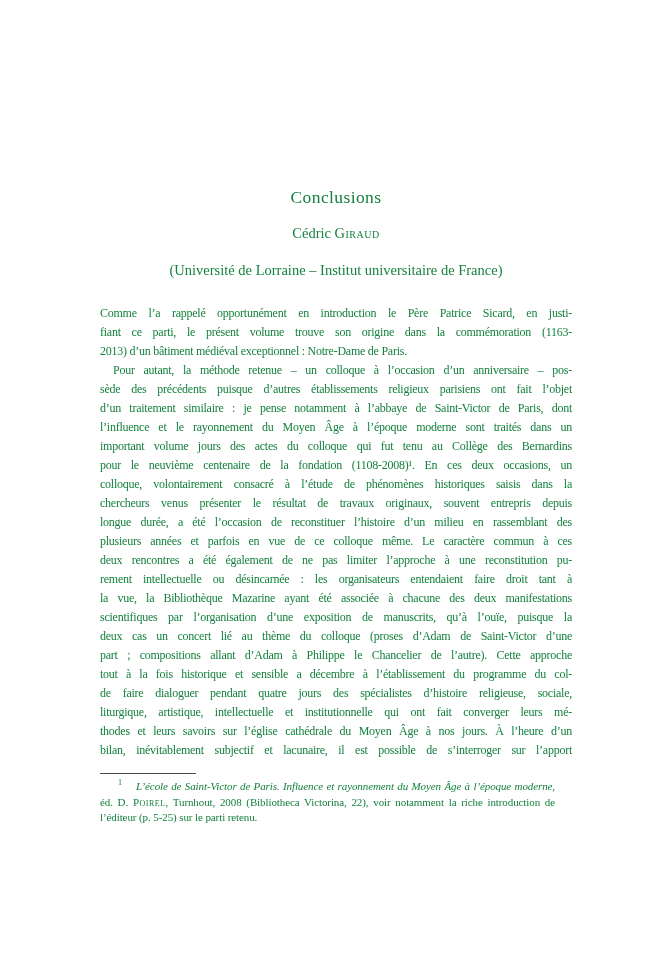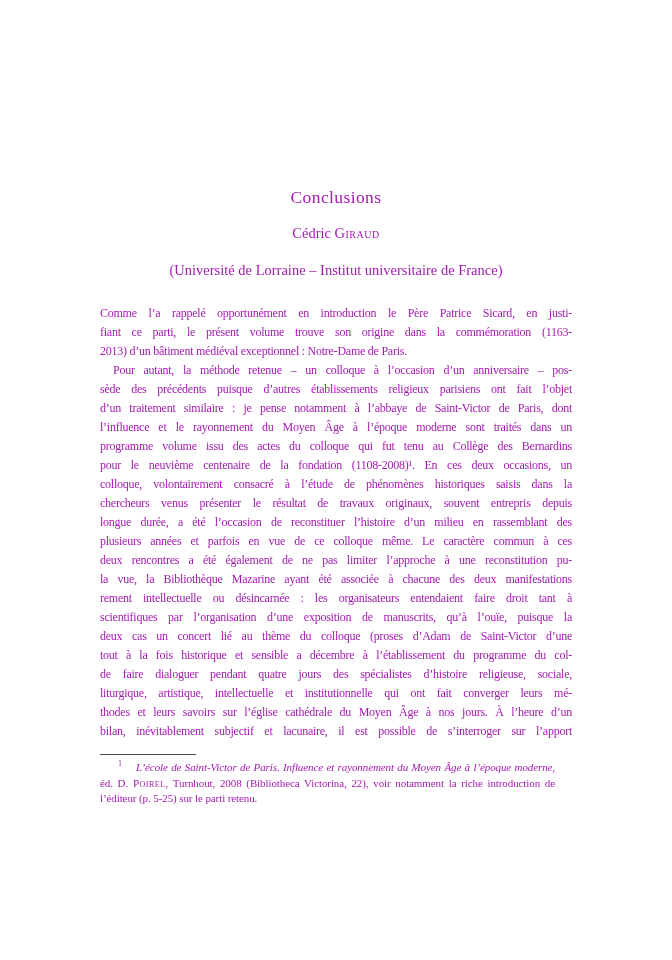--- a/index.html
+++ b/index.html
@@ -1,20 +1,20 @@
 <!DOCTYPE html>
 <html lang="fr"><head>
 <meta charset="utf-8">
 <style>
   html,body { margin:0; padding:0; background:#ffffff; }
   .page {
     position:relative;
     width:672px; height:960px;
     background:#ffffff;
-    color:#a21caf;
+    color:#15803d;
     font-family:"Liberation Serif","DejaVu Serif",serif;
     overflow:hidden;
   }
   .content { position:absolute; left:100px; top:186px; width:472px; }
 
   .title {
     font-size:17.5px; font-weight:normal; line-height:22px;
     text-align:center; margin:0 0 14px 0; letter-spacing:0.4px;
   }
   .author {
@@ -59,31 +59,32 @@
     <p class="affiliation">(Université de Lorraine – Institut universitaire de France)</p>
 
     <div class="body-text" id="body-container">
         <div class="line">Comme l’a rappelé opportunément en introduction le Père Patrice Sicard, en justi-</div>
         <div class="line">fiant ce parti, le présent volume trouve son origine dans la commémoration (1163-</div>
         <div class="line endline">2013) d’un bâtiment médiéval exceptionnel : Notre-Dame de Paris.</div>
         <div class="line indent">Pour autant, la méthode retenue – un colloque à l’occasion d’un anniversaire – pos-</div>
         <div class="line">sède des précédents puisque d’autres établissements religieux parisiens ont fait l’objet</div>
         <div class="line">d’un traitement similaire : je pense notamment à l’abbaye de Saint-Victor de Paris, dont</div>
         <div class="line">l’influence et le rayonnement du Moyen Âge à l’époque moderne sont traités dans un</div>
-        <div class="line">programme volume issu des actes du colloque qui fut tenu au Collège des Bernardins</div>
+        <div class="line">important volume jours des actes du colloque qui fut tenu au Collège des Bernardins</div>
         <div class="line">pour le neuvième centenaire de la fondation (1108-2008)¹. En ces deux occasions, un</div>
         <div class="line">colloque, volontairement consacré à l’étude de phénomènes historiques saisis dans la</div>
         <div class="line">chercheurs venus présenter le résultat de travaux originaux, souvent entrepris depuis</div>
         <div class="line">longue durée, a été l’occasion de reconstituer l’histoire d’un milieu en rassemblant des</div>
         <div class="line">plusieurs années et parfois en vue de ce colloque même. Le caractère commun à ces</div>
         <div class="line">deux rencontres a été également de ne pas limiter l’approche à une reconstitution pu-</div>
+        <div class="line">rement intellectuelle ou désincarnée : les organisateurs entendaient faire droit tant à</div>
         <div class="line">la vue, la Bibliothèque Mazarine ayant été associée à chacune des deux manifestations</div>
-        <div class="line">rement intellectuelle ou désincarnée : les organisateurs entendaient faire droit tant à</div>
         <div class="line">scientifiques par l’organisation d’une exposition de manuscrits, qu’à l’ouïe, puisque la</div>
         <div class="line">deux cas un concert lié au thème du colloque (proses d’Adam de Saint-Victor d’une</div>
+        <div class="line">part ; compositions allant d’Adam à Philippe le Chancelier de l’autre). Cette approche</div>
         <div class="line">tout à la fois historique et sensible a décembre à l’établissement du programme du col-</div>
         <div class="line">de faire dialoguer pendant quatre jours des spécialistes d’histoire religieuse, sociale,</div>
         <div class="line">liturgique, artistique, intellectuelle et institutionnelle qui ont fait converger leurs mé-</div>
         <div class="line">thodes et leurs savoirs sur l’église cathédrale du Moyen Âge à nos jours. À l’heure d’un</div>
         <div class="line">bilan, inévitablement subjectif et lacunaire, il est possible de s’interroger sur l’apport</div>
       </div>
 
     <div class="footnote-rule"></div>
 
     <p class="footnote"><sup>1</sup><span class="italic">L’école de Saint-Victor de Paris. Influence et rayonnement du Moyen Âge à l’époque moderne</span><span>, éd. D. </span><span class="smallcaps">Poirel</span><span>, Turnhout, 2008 (Bibliotheca Victorina, 22), voir notamment la riche introduction de l’éditeur (p. 5-25) sur le parti retenu.</span></p>

